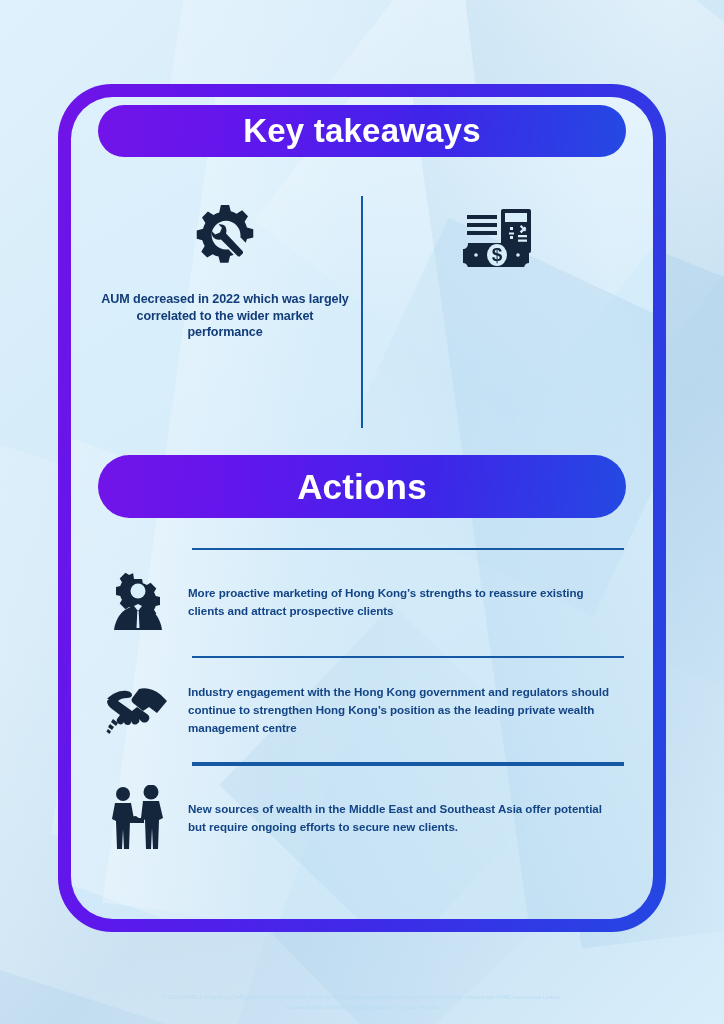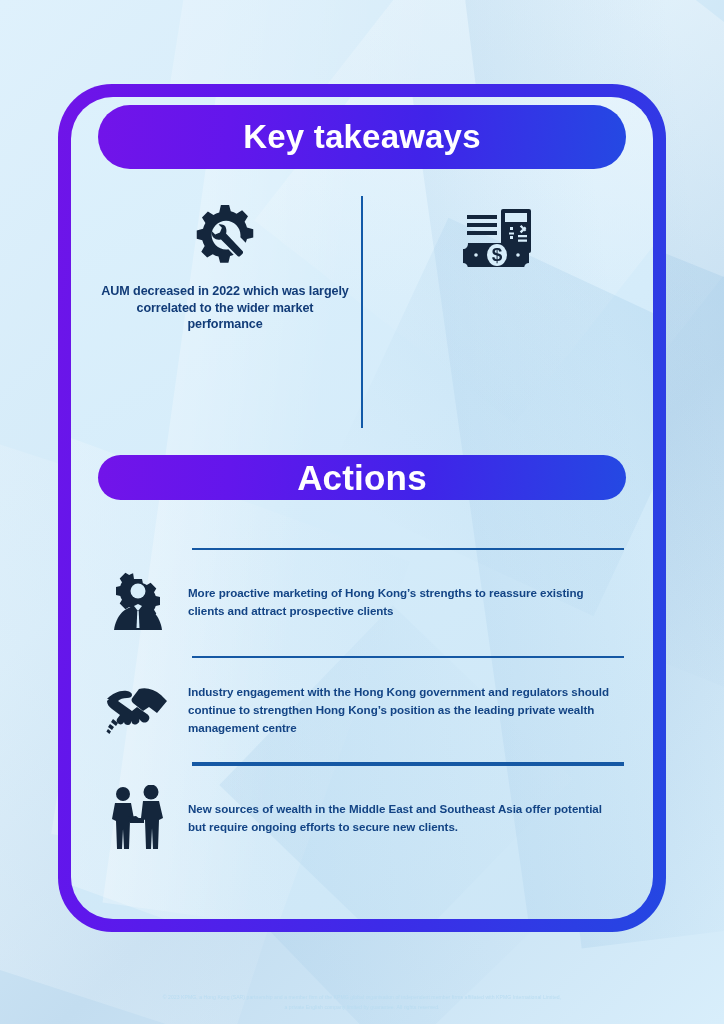--- a/index.html
+++ b/index.html
@@ -66,37 +66,37 @@
        background:linear-gradient(90deg,rgba(144,190,226,.16),rgba(255,255,255,0));
        transform:rotate(-8deg); }
 
   
   .pill{
     position:absolute; z-index:5; display:flex; align-items:center; justify-content:center;
     border-radius:40px; color:#ffffff;
     background:linear-gradient(95deg,#7214e9 0%,#6316ec 25%,#4024e9 62%,#2449e3 100%);
     font-weight:bold; letter-spacing:.2px;
   }
-  #pill-key{ left:98px; top:105px; width:528px; height:64px; font-size:33px; }
-  #pill-act{ left:98px; top:455px; width:528px; height:45px; font-size:35px; }
+  #pill-key{ left:98px; top:105px; width:528px; height:52px; font-size:33px; }
+  #pill-act{ left:98px; top:455px; width:528px; height:63px; font-size:35px; }
 
   
   #takeaways{
     position:absolute; z-index:4; left:88px; top:193px; width:548px; height:232px;
     display:flex;
   }
   .tk-col{ flex:1; display:flex; flex-direction:column; align-items:center; padding:0 10px; position:relative; }
   .tk-col + .tk-col::before{
     content:""; position:absolute; left:-1px; top:3px; bottom:-3px; width:2px; background:#1159a8;
   }
   .tk-icon{ height:86px; display:flex; align-items:center; justify-content:center; }
   .tk-icon svg{ fill:#14263c; }
   .tk-text{
     color:#123c78; font-weight:bold; font-size:12.6px; line-height:1.33;
-    text-align:center; margin-top:4px; letter-spacing:-.1px;
+    text-align:center; margin-top:12px; letter-spacing:-.1px;
   }
 
   
   #actions{ position:absolute; z-index:4; left:88px; top:548px; width:548px; }
   .act-row{ position:relative; display:flex; align-items:center; min-height:108px; }
   .act-icon{ width:100px; display:flex; align-items:center; justify-content:center; }
   .act-icon svg{ fill:#14263c; }
   .act-body{ flex:1; padding-right:20px; }
   .act-text{
     color:#134485; font-weight:bold; font-size:11.6px; line-height:1.58; letter-spacing:-.05px;

